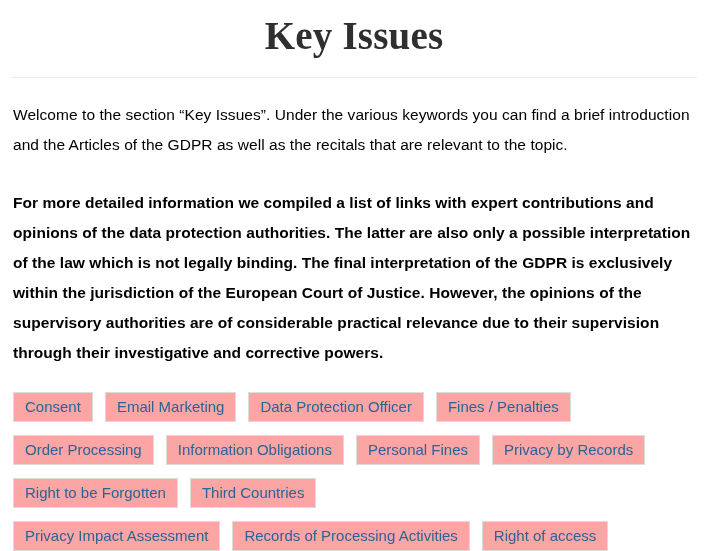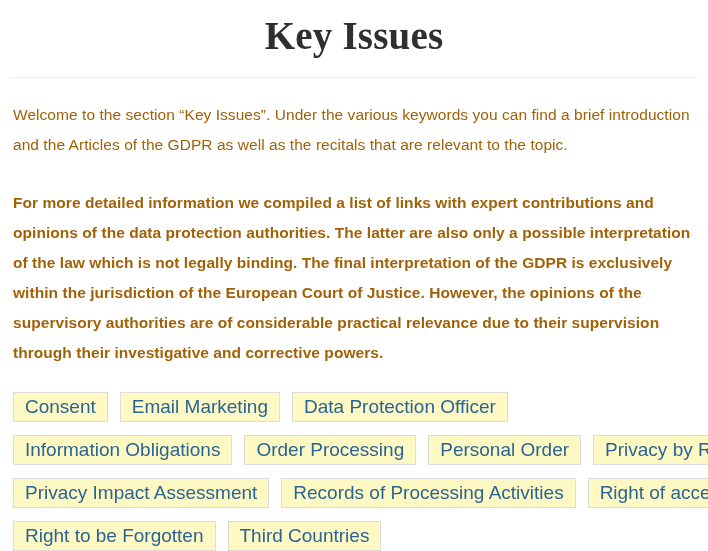--- a/index.html
+++ b/index.html
@@ -44,21 +44,21 @@
   }
 
   
   .content {
     padding: 0 11px 0 13px;
   }
 
   .body-text {
     font-size: 15.5px;
     line-height: 30px;
-    color: #a16207;
+    color: #000000;
     margin: 0;
     letter-spacing: 0.05px;
   }
 
   .para-intro {
     padding-top: 22px;
   }
 
   .para-detail {
     padding-top: 28px;
@@ -79,23 +79,23 @@
 
   .chip {
     display: inline-flex;
     align-items: center;
     justify-content: center;
     box-sizing: border-box;
     height: 30px;
     padding: 0 11px;
     margin-right: 12px;
     border: 1px solid #dcdcdc;
-    background: #fef9c3;
+    background: #fca5a5;
     color: #2a6496;
-    font-size: 19px;
+    font-size: 15px;
     line-height: 28px;
     white-space: nowrap;
     text-decoration: none;
     cursor: pointer;
     border-radius: 0;
   }
 
   .chip:last-child {
     margin-right: 0;
   }
@@ -112,34 +112,35 @@
   <div class="content">
     <p class="body-text para-intro">Welcome to the section “Key Issues”. Under the various keywords you can find a brief introduction and the Articles of the GDPR as well as the recitals that are relevant to the topic.</p>
     <p class="body-text para-detail">For more detailed information we compiled a list of links with expert contributions and opinions of the data protection authorities. The latter are also only a possible interpretation of the law which is not legally binding. The final interpretation of the GDPR is exclusively within the jurisdiction of the European Court of Justice. However, the opinions of the supervisory authorities are of considerable practical relevance due to their supervision through their investigative and corrective powers.</p>
   </div>
 
   <div class="chip-area">
     <div class="chip-row">
       <a class="chip">Consent</a>
       <a class="chip">Email Marketing</a>
       <a class="chip">Data Protection Officer</a>
+      <a class="chip">Fines / Penalties</a>
     </div>
 
     <div class="chip-row">
+      <a class="chip">Order Processing</a>
       <a class="chip">Information Obligations</a>
-      <a class="chip">Order Processing</a>
-      <a class="chip">Personal Order</a>
+      <a class="chip">Personal Fines</a>
       <a class="chip">Privacy by Records</a>
+    </div>
+
+    <div class="chip-row">
+      <a class="chip">Right to be Forgotten</a>
+      <a class="chip">Third Countries</a>
     </div>
 
     <div class="chip-row">
       <a class="chip">Privacy Impact Assessment</a>
       <a class="chip">Records of Processing Activities</a>
       <a class="chip">Right of access</a>
     </div>
-
-    <div class="chip-row">
-      <a class="chip">Right to be Forgotten</a>
-      <a class="chip">Third Countries</a>
-    </div>
   </div>
 
 </div>
 
 </body></html>

